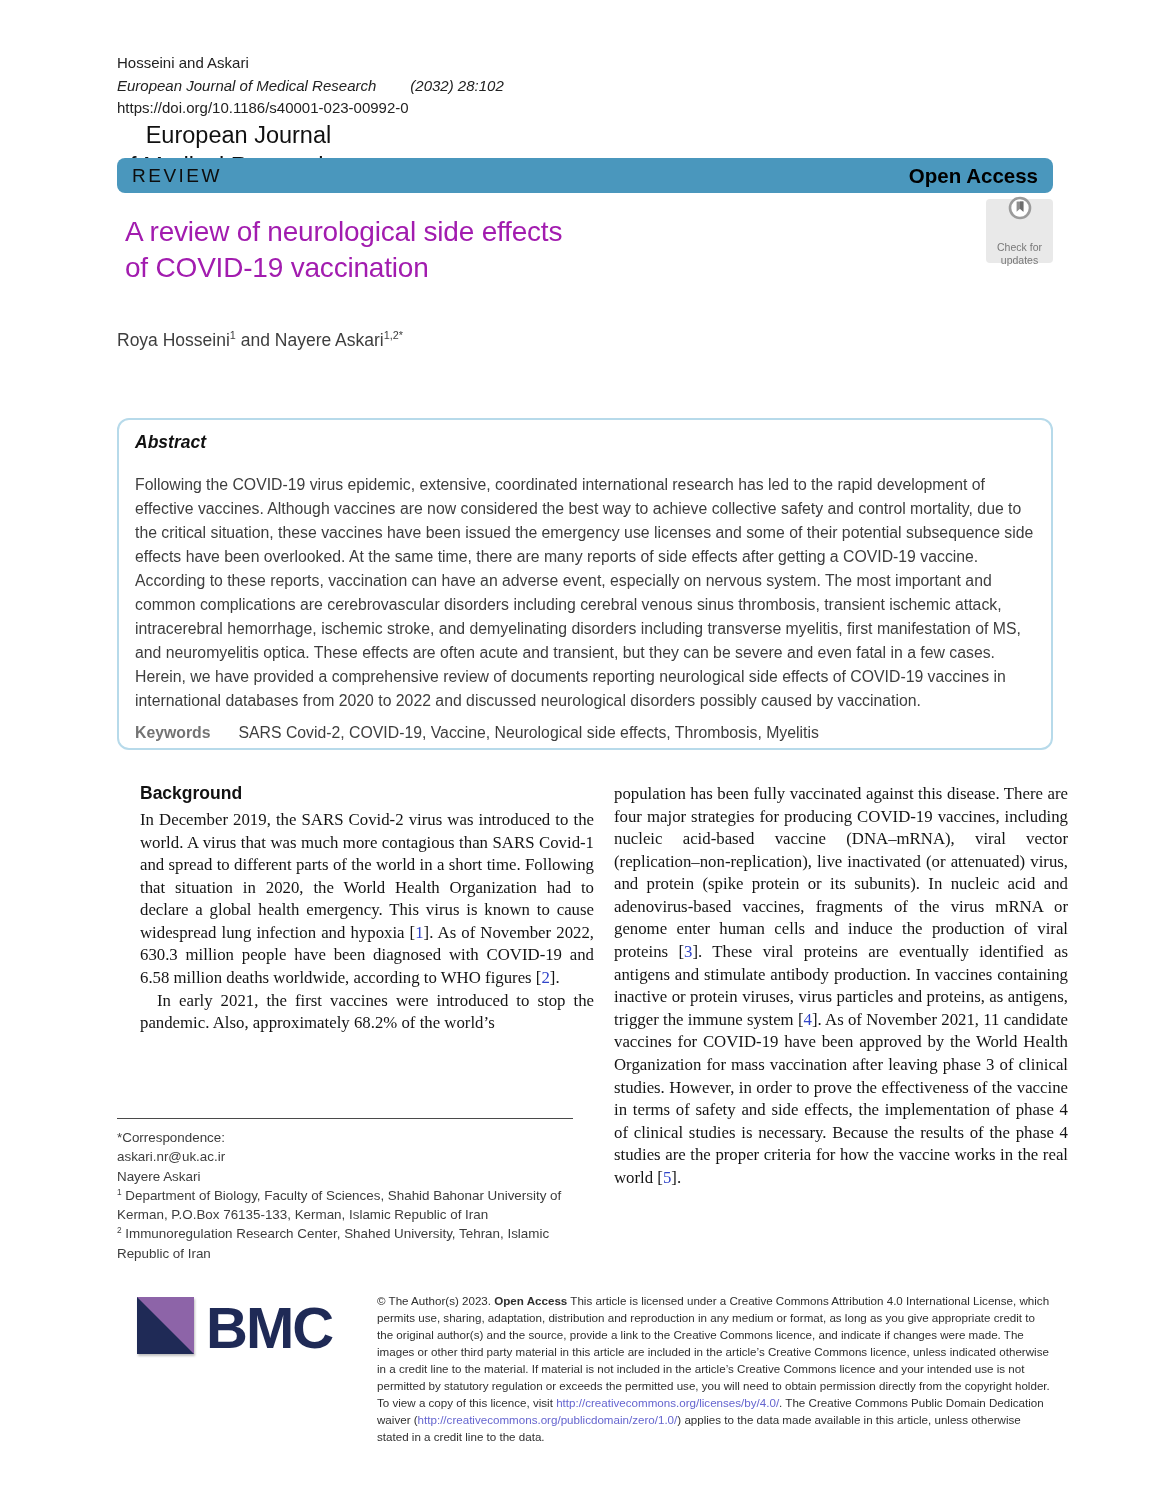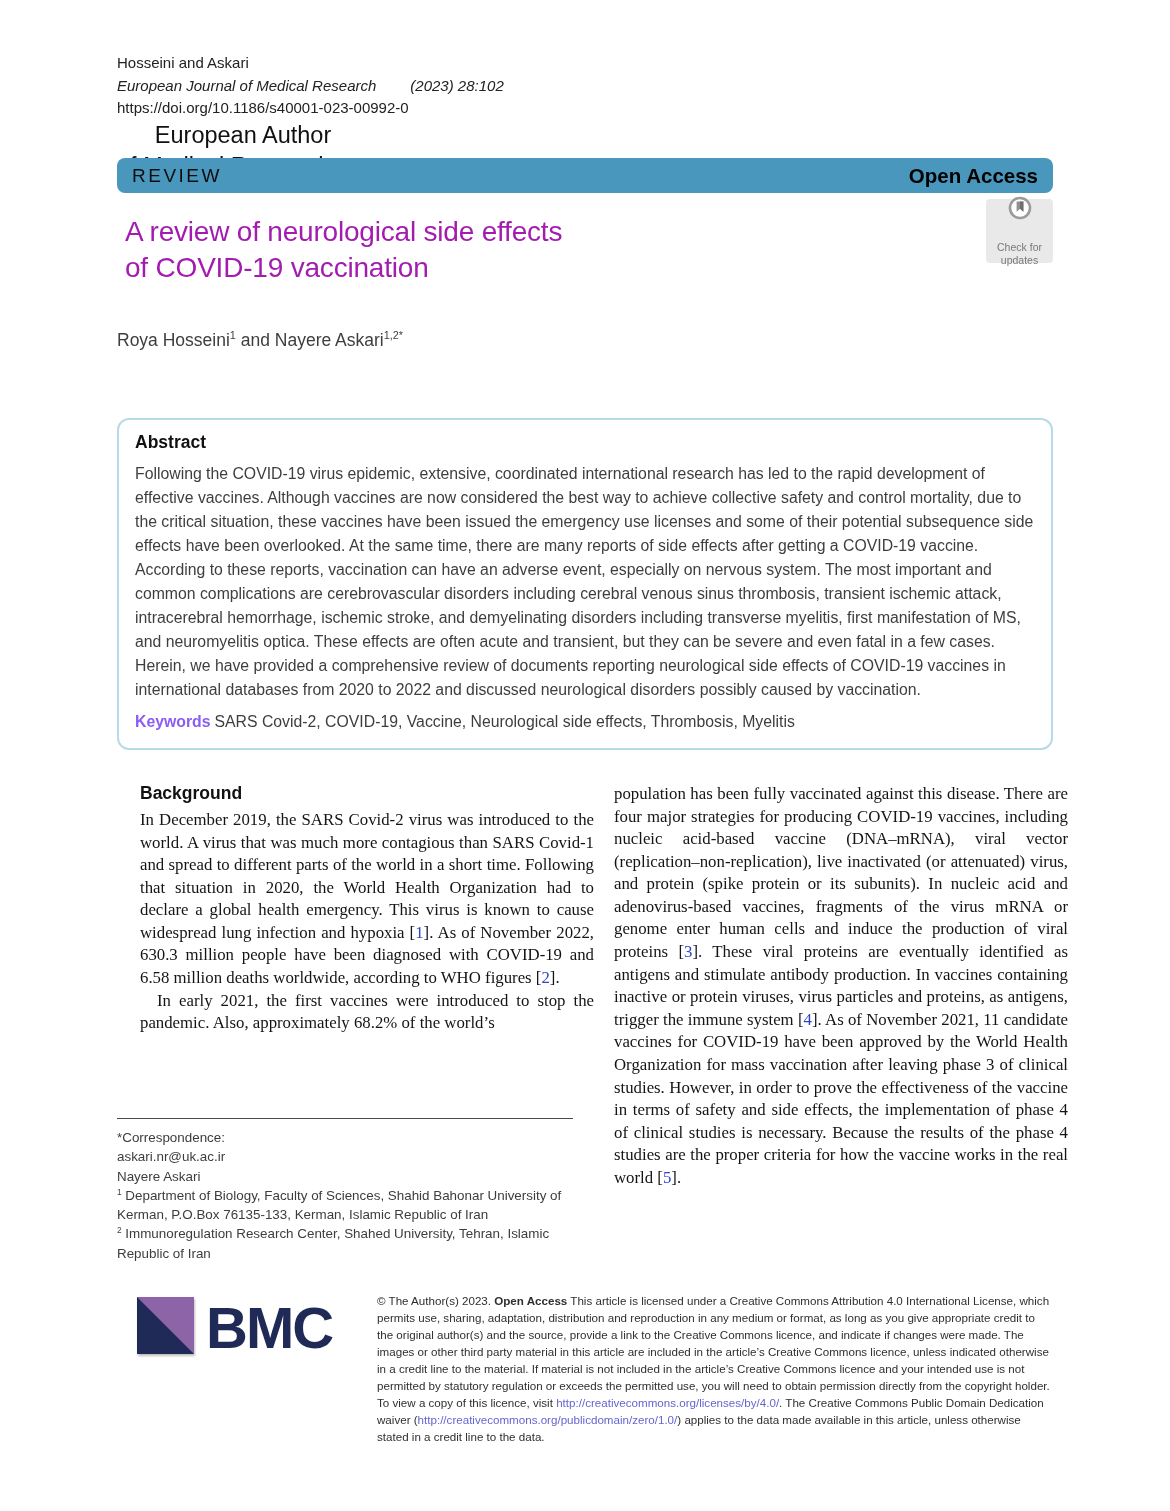--- a/index.html
+++ b/index.html
@@ -29,24 +29,24 @@
   .cu-text{font-size:10.5px;line-height:1.15;color:#787878;text-align:center;}
 
   
   .title{position:absolute;left:117px;top:206px;margin:8px;font-size:28px;font-weight:400;
          line-height:1.3;color:#a21caf;letter-spacing:-0.2px;width:820px;}
   .authors{position:absolute;left:117px;top:330px;font-size:17.5px;color:#3e3e3e;}
 
   
   .abstract-box{position:absolute;left:117px;top:418px;width:936px;height:332px;
                 border:2px solid #b7daea;border-radius:12px;padding:12px 16px;box-sizing:border-box;}
-  .abstract-heading{margin:0 0 9px;font-size:17.5px;font-weight:700;color:#111;}
+  .abstract-heading{margin:0 0 20px;font-size:17.5px;font-weight:700;color:#111;font-style:italic;}
   .abstract-body{margin:0;font-size:15.8px;line-height:1.52;color:#3e3e3e;text-align:left;}
   .keywords{margin:11px 0 0;font-size:15.8px;color:#3e3e3e;}
-  .kw-label{font-weight:700;color:#8b5cf6;margin-right:4px;}
+  .kw-label{font-weight:700;color:#737373;margin-right:28px;}
 
   
   .columns{position:absolute;left:104px;top:783px;width:936px;display:flex;gap:20px;margin-left:36px;}
   .col{width:454px;}
   .section-heading{margin:0 0 5px;font-size:17.5px;font-weight:700;color:#111;
                    font-family:"Liberation Sans",sans-serif;}
   .serif{font-family:"Liberation Serif",serif;font-size:16.8px;line-height:1.345;
          text-align:justify;color:#141414;margin:0;}
   .indent{text-indent:17px;}
 
@@ -69,26 +69,26 @@
 </style>
 </head>
 <body>
 
 <div class="page">
 
   <header class="top-header">
     <div class="citation-block">
       <div>Hosseini and Askari</div>
       <div class="cite-line2">
-        <span>European Journal of Medical Research</span><span class="cite-issue">(2023) 28:102</span>
+        <span>European Journal of Medical Research</span><span class="cite-issue">(2032) 28:102</span>
       </div>
       <a href="#" class="doi-link">https://doi.org/10.1186/s40001-023-00992-0</a>
     </div>
     <div class="journal-name">
-      <div>European Author</div>
+      <div>European Journal</div>
       <div>of Medical Research</div>
     </div>
   </header>
 
   <div class="banner">
     <span class="review-label">REVIEW</span>
     <span class="open-access">Open Access</span>
   </div>
 
   <div class="check-updates">

